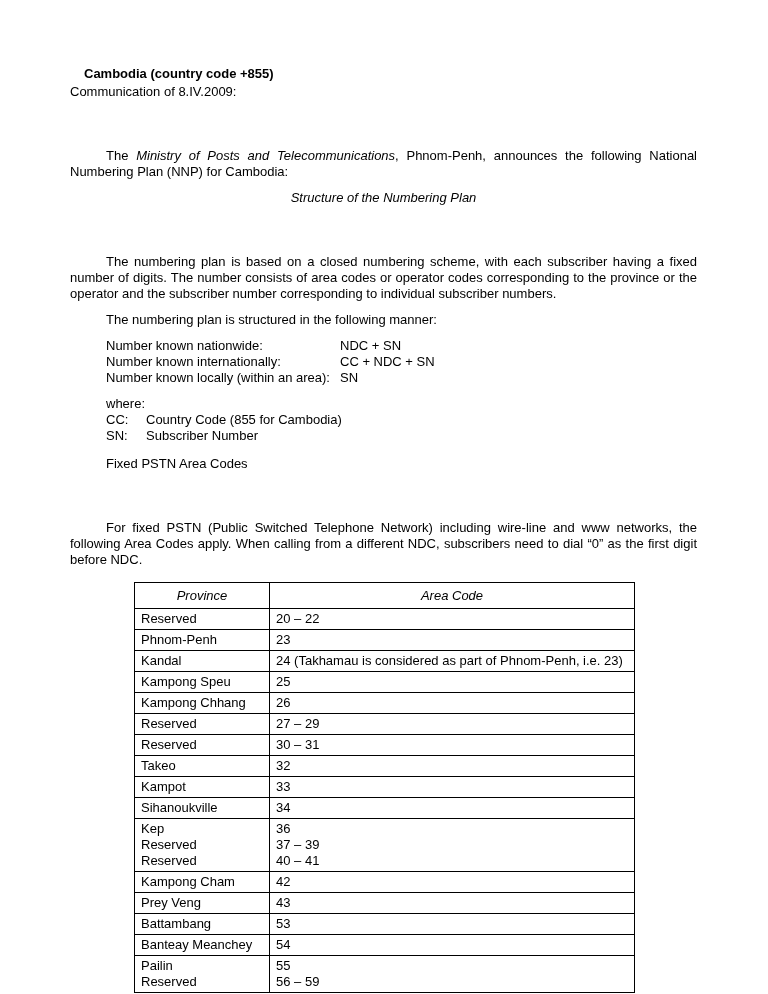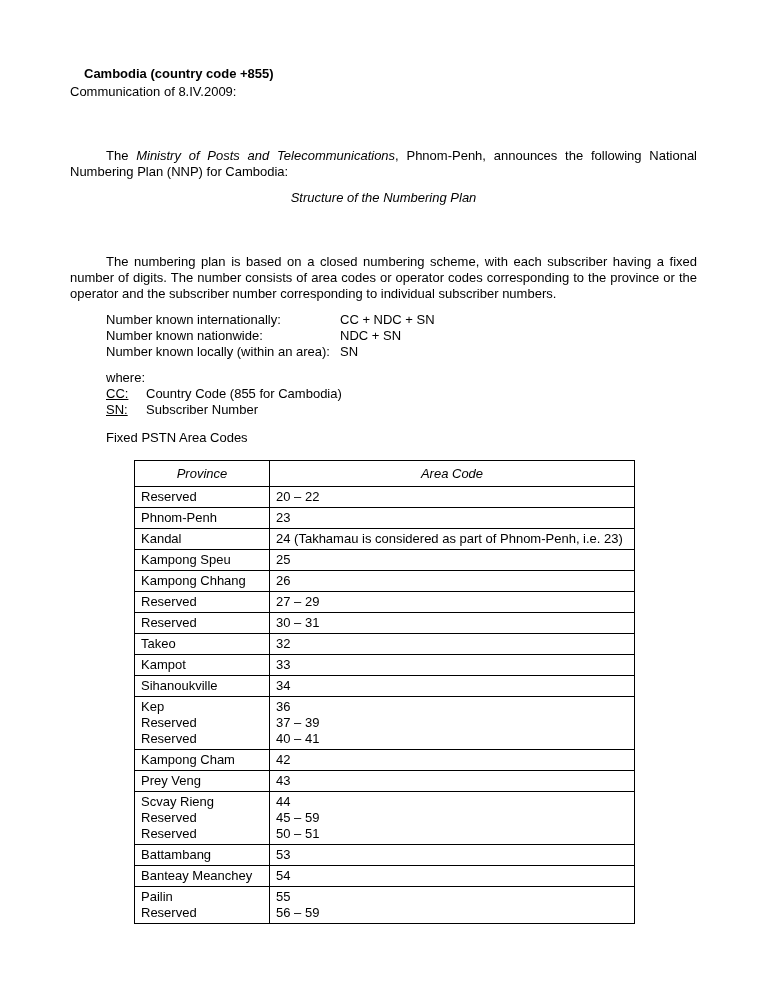--- a/index.html
+++ b/index.html
@@ -23,21 +23,21 @@
 
   .format-list { margin-left: 36px; margin-bottom: 10px; }
   .format-row { display: flex; }
   .format-label { width: 234px; flex: 0 0 auto; }
   .format-value { flex: 1; }
 
   .where { margin-left: 36px; }
 
   .abbr-list { margin-left: 36px; margin-bottom: 12px; }
   .abbr-row { display: flex; }
-  .abbr-key { width: 40px; flex: 0 0 auto; text-decoration: underline; }
+  .abbr-key { width: 40px; flex: 0 0 auto; }
   .abbr-def { flex: 1; }
 
   .subheading { margin-left: 36px; margin-bottom: 10px; }
 
   table.area-codes {
     border-collapse: collapse;
     margin: 14px 0 0 64px;
     table-layout: fixed;
     width: 500px;
   }
@@ -70,29 +70,30 @@
   <p class="title">Cambodia (country code +855)</p>
 
   <p class="para">Communication of 8.IV.2009:</p>
 
   <p class="para indent justify"><span>The </span><span class="italic">Ministry of Posts and Telecommunications</span><span>, Phnom-Penh, announces the following National Numbering Plan (NNP) for Cambodia:</span></p>
 
   <p class="para center italic">Structure of the Numbering Plan</p>
 
   <p class="para indent justify">The numbering plan is based on a closed numbering scheme, with each subscriber having a fixed number of digits. The number consists of area codes or operator codes corresponding to the province or the operator and the subscriber number corresponding to individual subscriber numbers.</p>
 
+  <p class="para indent">The numbering plan is structured in the following manner:</p>
 
   <div class="format-list">
+    <div class="format-row">
+      <span class="format-label">Number known nationwide:</span>
+      <span class="format-value">NDC + SN</span>
+    </div>
     <div class="format-row">
       <span class="format-label">Number known internationally:</span>
       <span class="format-value">CC + NDC + SN</span>
-    </div>
-    <div class="format-row">
-      <span class="format-label">Number known nationwide:</span>
-      <span class="format-value">NDC + SN</span>
     </div>
     <div class="format-row">
       <span class="format-label">Number known locally (within an area):</span>
       <span class="format-value">SN</span>
     </div>
   </div>
 
   <p class="where">where:</p>
 
   <div class="abbr-list">
@@ -101,20 +102,21 @@
       <span class="abbr-def">Country Code (855 for Cambodia)</span>
     </div>
     <div class="abbr-row">
       <span class="abbr-key">SN:</span>
       <span class="abbr-def">Subscriber Number</span>
     </div>
   </div>
 
   <p class="subheading">Fixed PSTN Area Codes</p>
 
+  <p class="indent justify">For fixed PSTN (Public Switched Telephone Network) including wire-line and www networks, the following Area Codes apply.  When calling from a different NDC, subscribers need to dial “0” as the first digit before NDC.</p>
 
   <table class="area-codes">
     <colgroup>
       <col class="col-province">
       <col class="col-code">
     </colgroup>
     <thead>
       <tr>
         <th>Province</th>
         <th>Area Code</th>
@@ -171,28 +173,20 @@
       </tr>
       <tr>
         <td>Kampong Cham</td>
         <td>42</td>
       </tr>
       <tr>
         <td>Prey Veng</td>
         <td>43</td>
       </tr>
       <tr>
-        <td>Scvay Rieng
-Reserved
-Reserved</td>
-        <td>44
-45 – 59
-50 – 51</td>
-      </tr>
-      <tr>
         <td>Battambang</td>
         <td>53</td>
       </tr>
       <tr>
         <td>Banteay Meanchey</td>
         <td>54</td>
       </tr>
       <tr>
         <td>Pailin
 Reserved</td>

